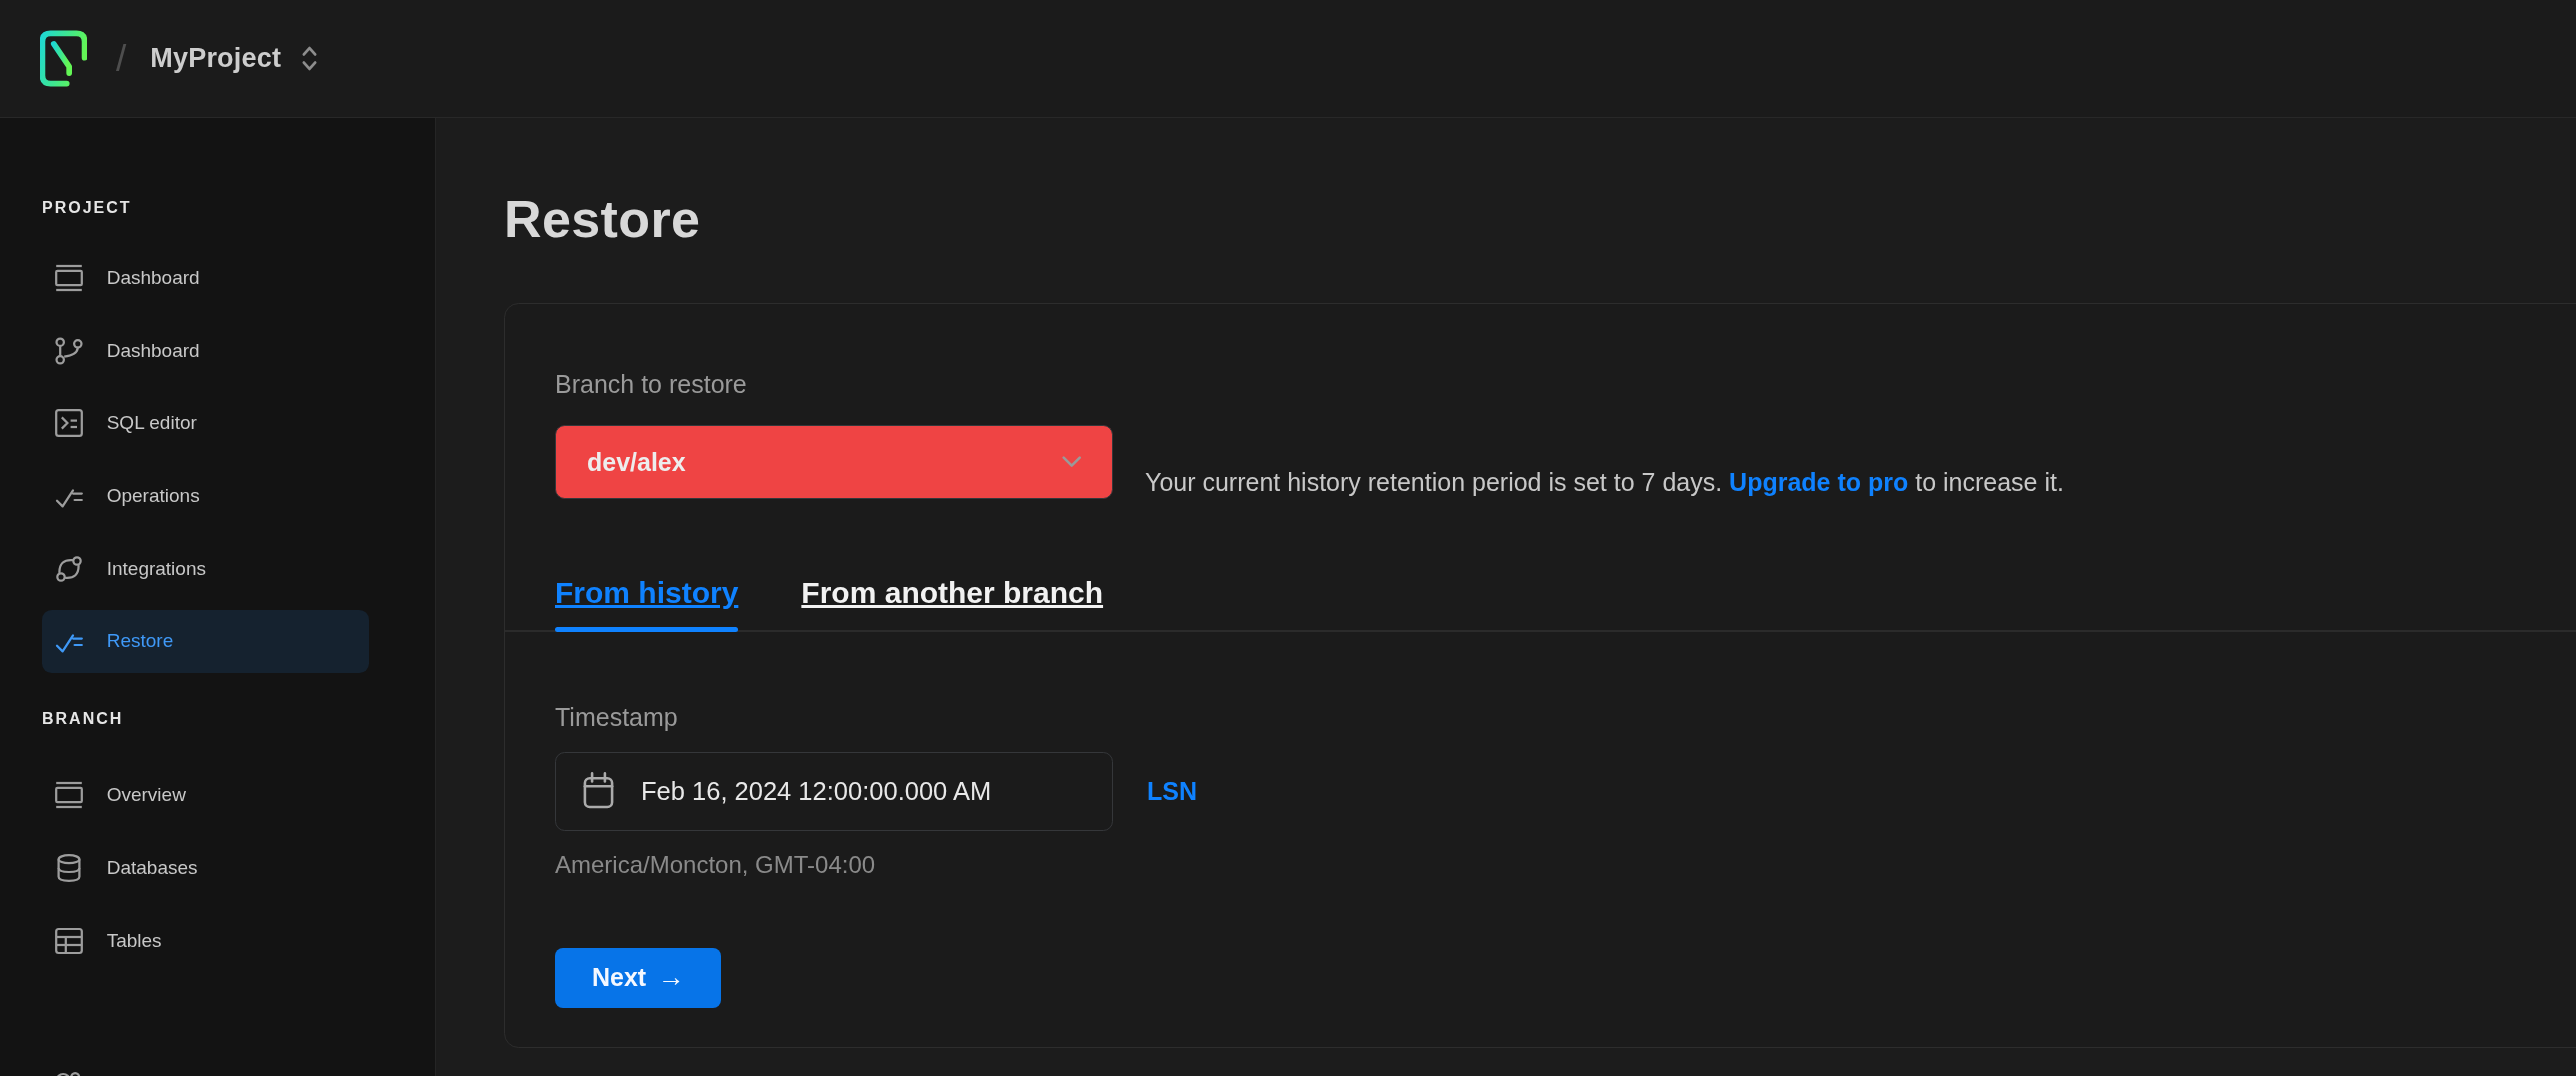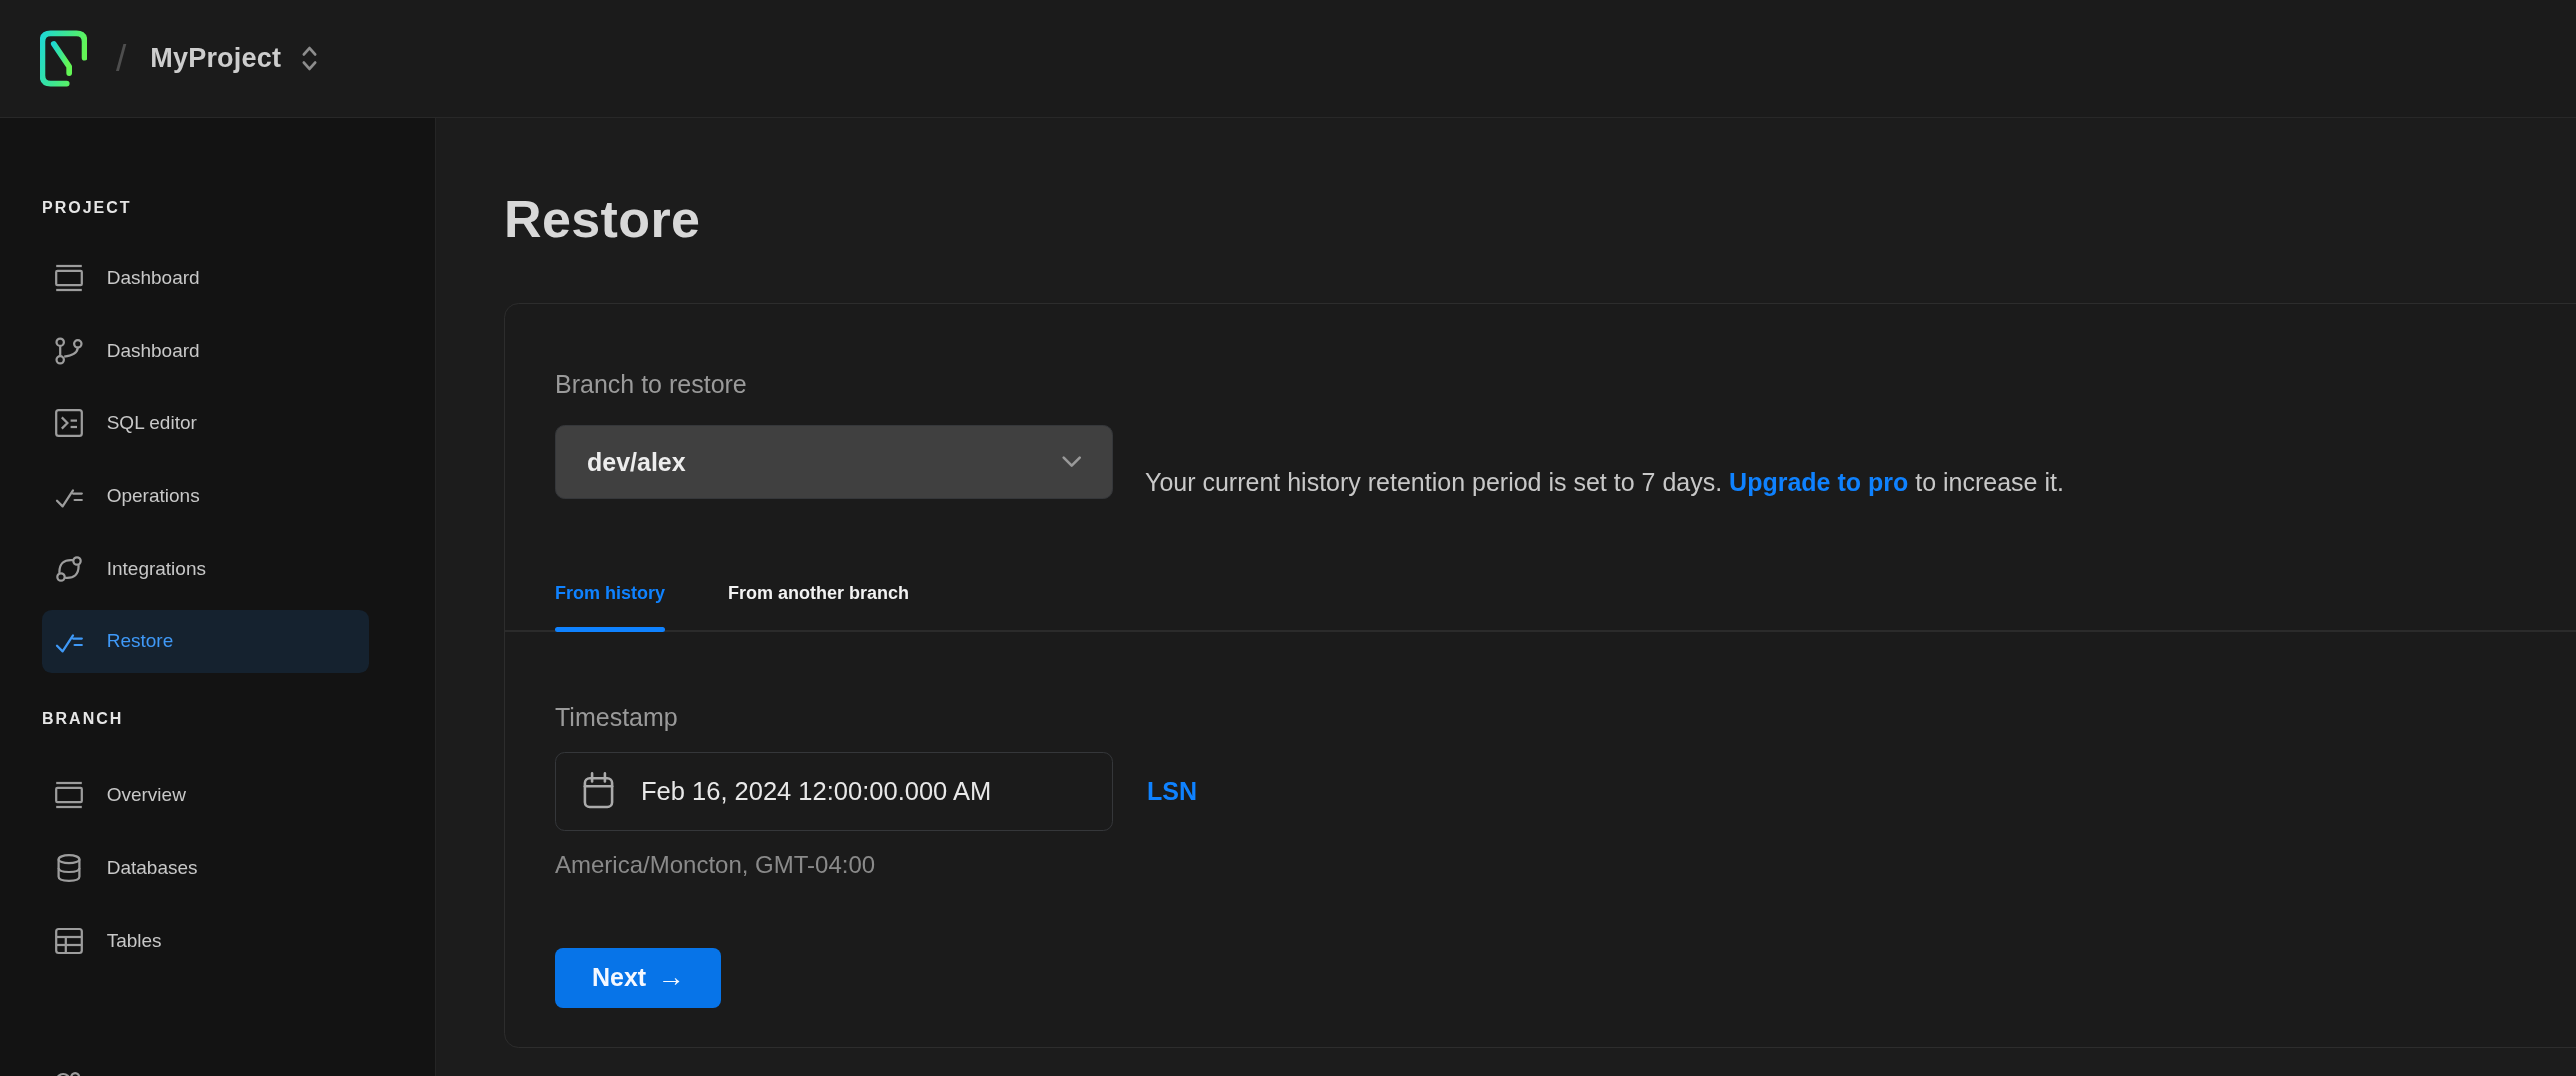--- a/index.html
+++ b/index.html
@@ -37,29 +37,29 @@
   .main { flex:1; background:#1c1c1c; padding-left:68px; position:relative; }
   .page-title { margin-top:71px; font-size:52px; line-height:61px; font-weight:700; color:#d8d8d8;
     letter-spacing:0.4px; }
   .card { margin-top:53px; width:2257px; border:1.6px solid #2d2d2d; border-radius:14.6px;
     background:#1b1b1b; padding:65px 50px 39px 50px; }
 
   .field-label { font-size:25px; line-height:31px; color:#9a9a9a; margin-bottom:21px; }
 
   .branch-row { display:flex; align-items:center; }
   .select-box { width:558px; height:74px; border:1.6px solid #35373a; border-radius:9.7px;
-    display:flex; align-items:center; padding:0 31px; cursor:pointer; background:#404040; }
+    display:flex; align-items:center; padding:0 31px; cursor:pointer; background:#ef4444; }
   .select-value { font-size:25px; font-weight:700; color:#ededed; flex:1; }
   .select-box .chev { color:#9a9a9a; display:flex; }
   .desc { margin-left:32px; font-size:25px; line-height:41px; color:#c8c8c8; }
   .desc a, .inline-link { color:#0f82ff; font-weight:700; text-decoration:none; cursor:pointer; }
 
   .tabs { margin-top:74px; display:flex; gap:63px; }
-  .tab { position:relative; font-size:18px; line-height:32px; font-weight:700; color:#f2f2f2;
-    padding-bottom:21px; cursor:pointer; }
+  .tab { position:relative; font-size:30px; line-height:32px; font-weight:700; color:#f2f2f2;
+    padding-bottom:21px; cursor:pointer;text-decoration:underline; }
   .tab.active { color:#0f82ff; }
   .tab.active::after { content:''; position:absolute; left:0; right:0; bottom:-2.4px; height:5.7px;
     border-radius:3.2px; background:#0f82ff; }
   .tab-divider { height:1.6px; background:#2b2b2b; margin:0 -50px 0 -50px; }
 
   .ts-section { margin-top:70px; }
   .ts-row { display:flex; align-items:center; }
   .input-box { width:558px; height:79px; border:1.6px solid #35373a; border-radius:9.7px;
     display:flex; align-items:center; padding:0 24px; cursor:text; background:#1b1b1b; }
   .input-box .cal { color:#ababab; display:flex; margin-right:24px; }

